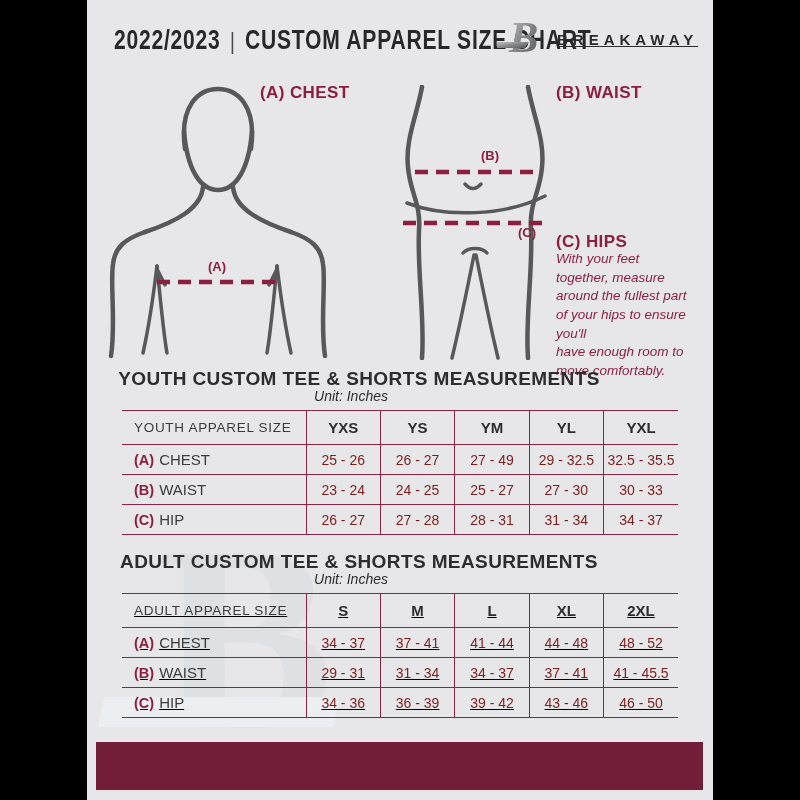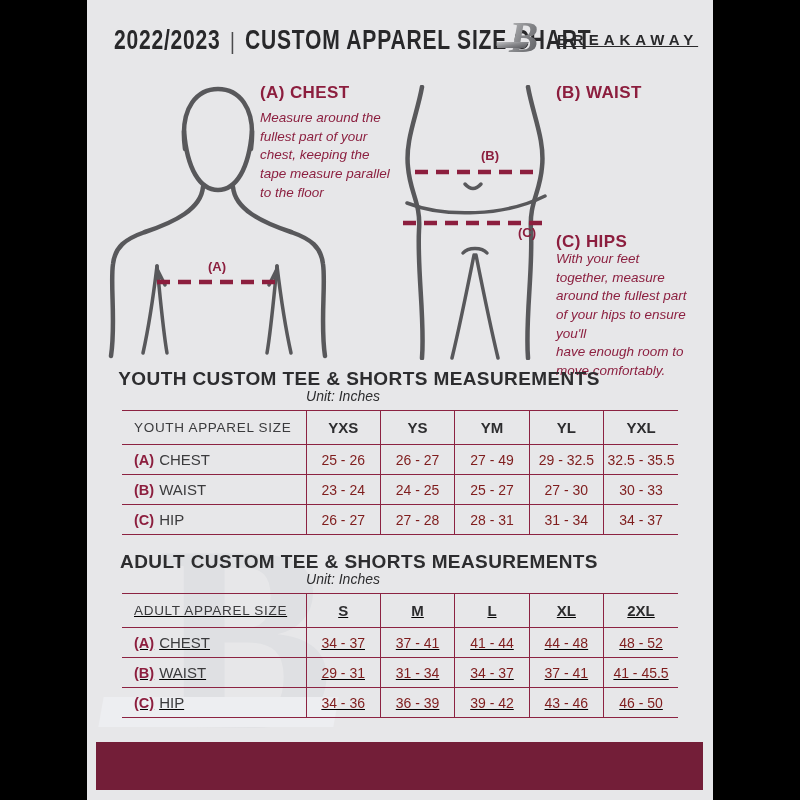--- a/index.html
+++ b/index.html
@@ -23,21 +23,21 @@
   .fig-label { position:absolute; width:44px; text-align:center;
                font-weight:bold; font-size:13px; color:#8c1e3e; }
   .mh { position:absolute; font-weight:bold; font-size:17px; color:#8c1e3e;
         letter-spacing:0.4px; }
   .mb { position:absolute; font-style:italic; font-size:13.5px; color:#8c2040;
         line-height:1.38; white-space:pre-line; }
 
   
   .tbl-title { position:absolute; left:0; width:544px; text-align:center;
                font-weight:bold; font-size:19px; letter-spacing:0.4px; color:#2d2d2f; }
-  .tbl-unit  { position:absolute; left:0; width:512px; text-align:center;
+  .tbl-unit  { position:absolute; left:8px; width:512px; text-align:center;
                font-style:italic; font-size:14px; color:#2d2d2f; }
 
   
   table { position:absolute; left:35px; width:556px; border-collapse:collapse;
           table-layout:fixed; background:transparent; }
   th, td { border-top:1.5px solid #8c2342; padding:0; }
   tr.last td { border-bottom:1.5px solid #8c2342; }
   th+th, td+td { border-left:1.5px solid #8c2342;margin-left:19px; }
   tr { height:30px; }
   tr.hdr { height:34px; }
@@ -116,25 +116,20 @@
           <path d="M81,170 C88,205 95,240 103,273"></path>
         </g>
       </g>
       <path d="M20,87 L138,87" fill="none" stroke="#8c1e3e" stroke-width="4.5" stroke-dasharray="13 8"></path>
       <path d="M8,138 L152,138" fill="none" stroke="#8c1e3e" stroke-width="4.5" stroke-dasharray="13 8"></path>
     </svg>
     <div class="fig-label" style="left:381px; top:148px;">(B)</div>
     <div class="fig-label" style="left:418px; top:225px;">(C)</div>
 
     <div class="mh" style="left:173px; top:83px;">(A) CHEST</div>
-    <div class="mb" style="left:173px; top:109px; width:145px;">Measure around the
-fullest part of your
-chest, keeping the
-tape measure parallel
-to the floor</div>
 
     <div class="mh" style="left:469px; top:83px;">(B) WAIST</div>
 
     <div class="mh" style="left:469px; top:232px;">(C) HIPS</div>
     <div class="mb" style="left:469px; top:250px; width:150px;">With your feet
 together, measure
 around the fullest part
 of your hips to ensure
 you'll
 have enough room to

